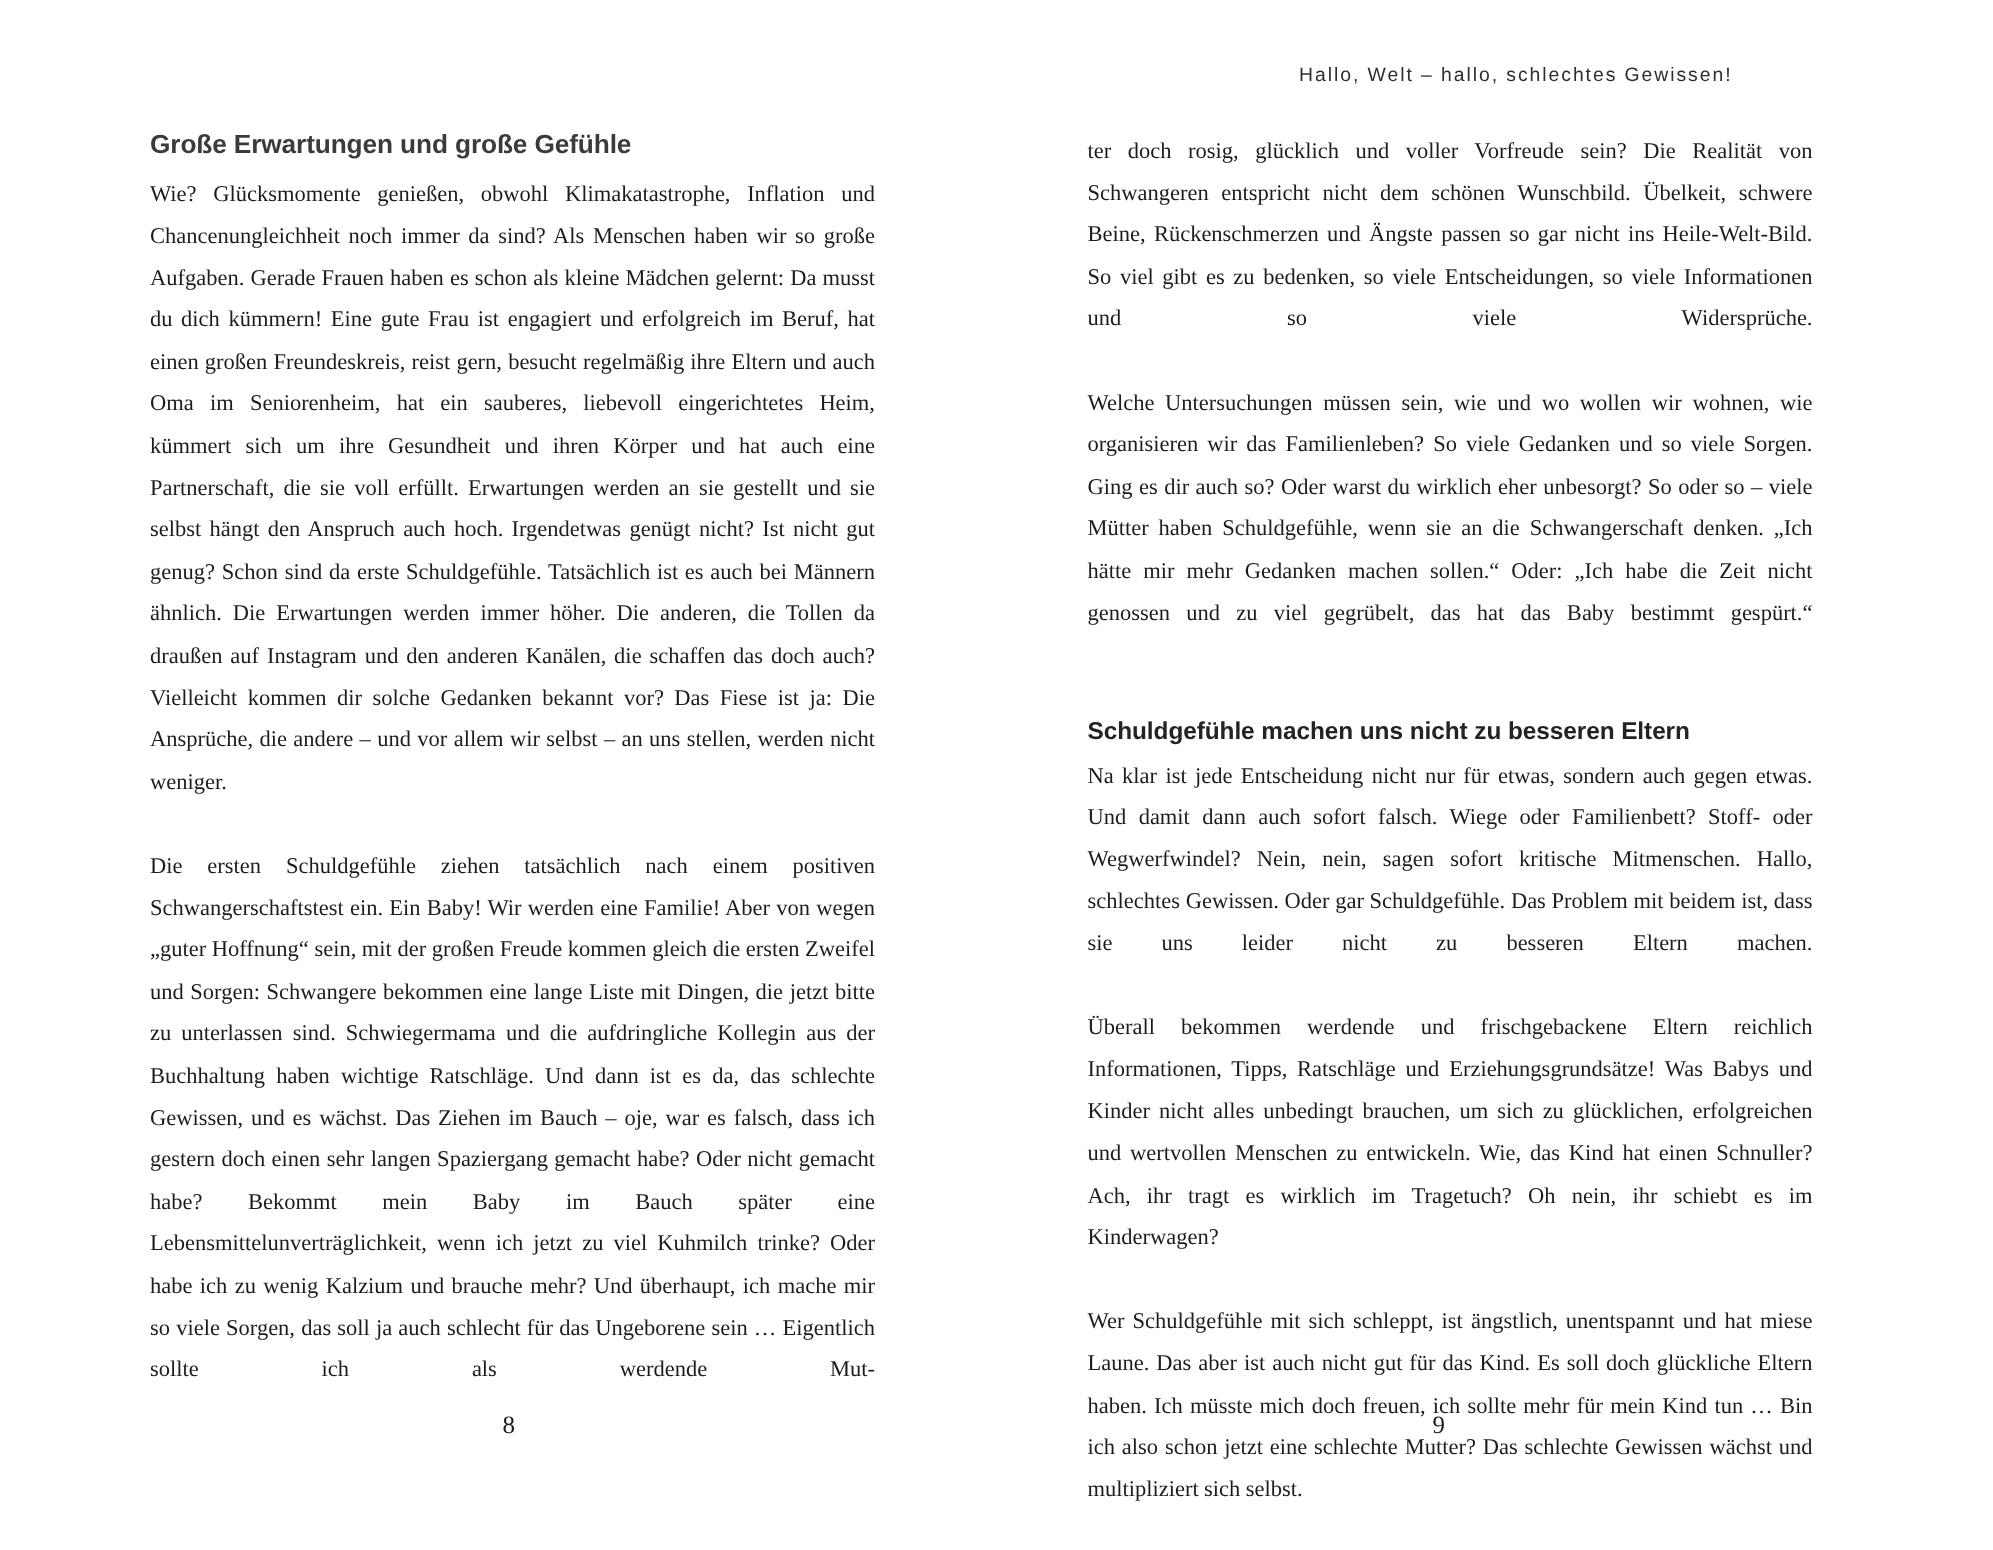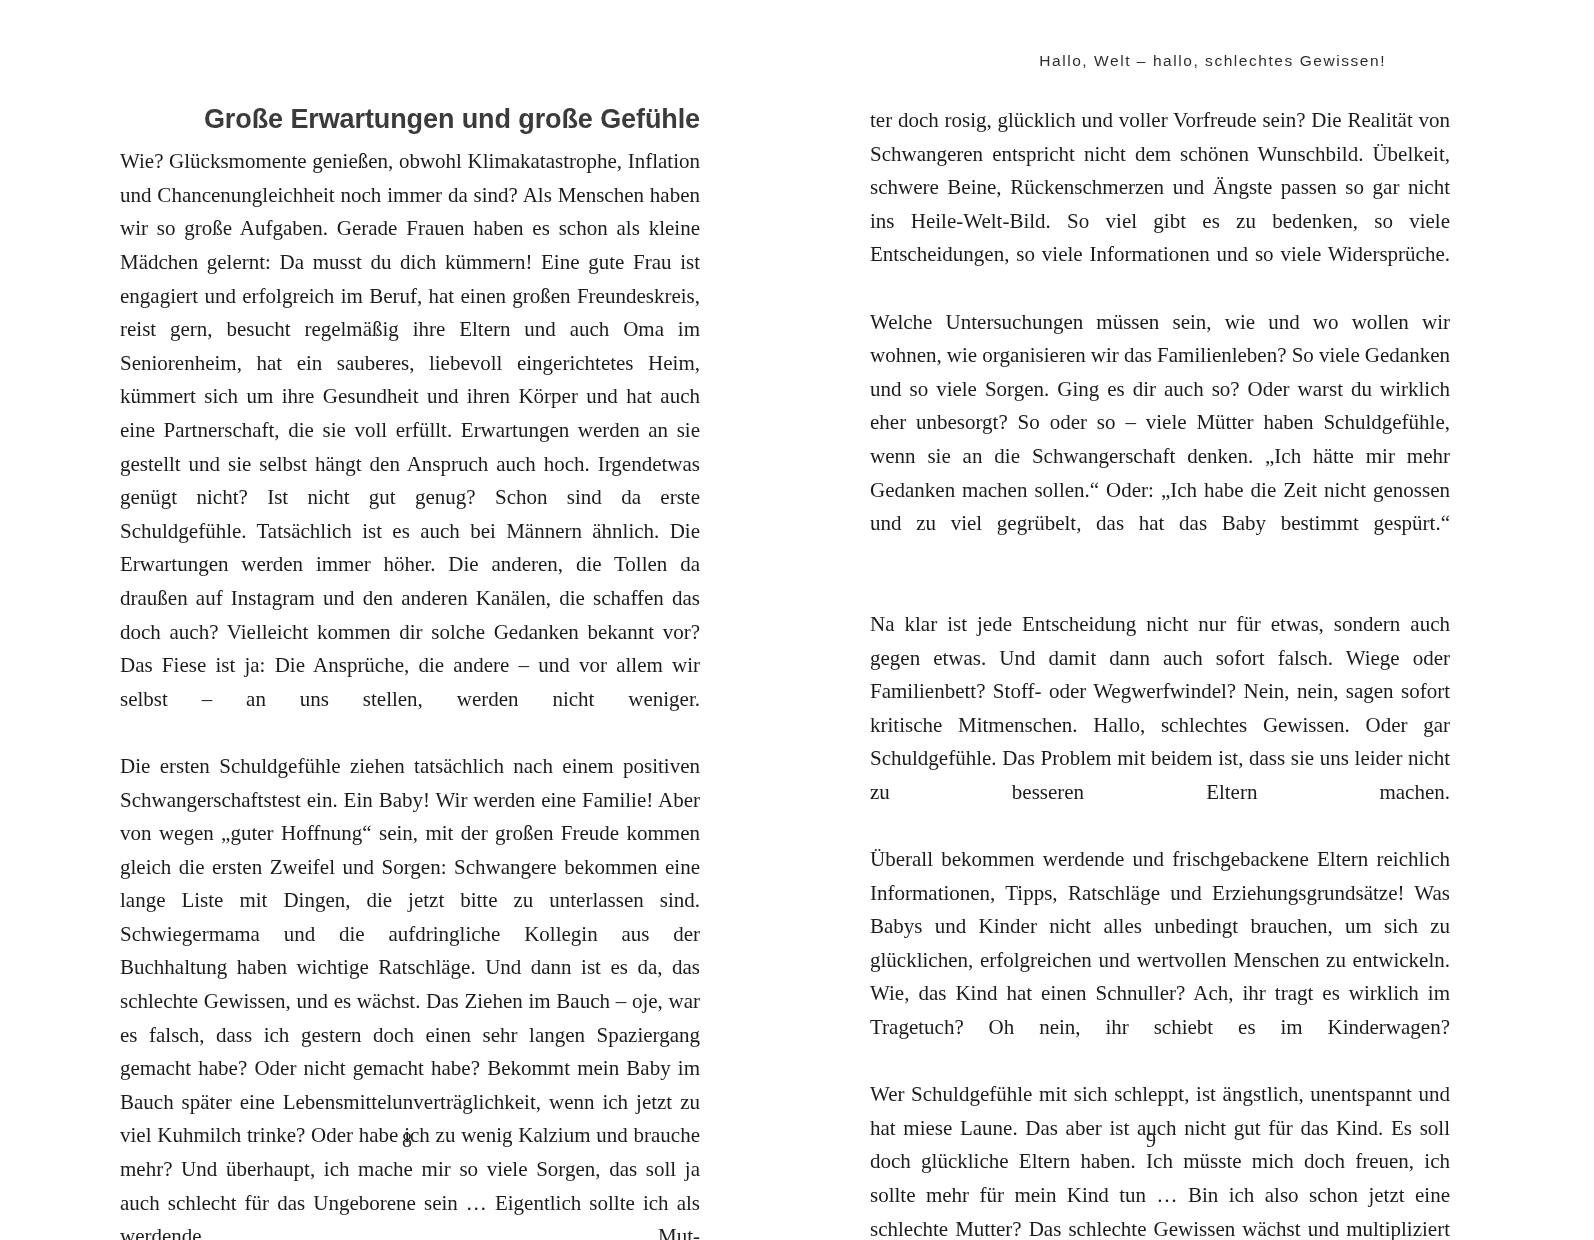--- a/index.html
+++ b/index.html
@@ -41,41 +41,40 @@
     top: 0;
     width: 580px;
   }
   .column-left  { left: 120px; }
   .column-right { left: 870px; }
 
   
   .chapter-heading {
     font-family: "Liberation Sans", "DejaVu Sans", sans-serif;
     font-weight: bold;
-    font-size: 27px;
+    font-size: 21px;
     line-height: 1.12;
     color: #3b3b3b;
     letter-spacing: -0.1px;
     margin: 0 0 11px 0;
-    text-align: right;
   }
   .section-heading {
     font-family: "Liberation Sans", "DejaVu Sans", sans-serif;
     font-weight: bold;
     font-size: 19.5px;
     line-height: 1.2;
     color: #232323;
     letter-spacing: -0.05px;
     margin: 0 0 6px 0;
   }
 
   
   .body-block p {
     margin: 0;
-    font-size: 21px;
+    font-size: 18px;
     line-height: 33.6px;
     color: #1c1c1c;
     text-align: justify;
     text-justify: inter-word;
     -webkit-hyphens: none;
     hyphens: none;
     word-spacing: -0.2px;
   }
   
   .body-block p::after {
@@ -117,20 +116,21 @@
     </div>
 
     <div class="column column-right">
       <div class="body-block">
         <p>ter doch rosig, glücklich und voller Vorfreude sein? Die Realität von Schwangeren entspricht nicht dem schönen Wunschbild. Übelkeit, schwere Beine, Rückenschmerzen und Ängste passen so gar nicht ins Heile-Welt-Bild. So viel gibt es zu bedenken, so viele Entscheidungen, so viele Informationen und so viele Widersprüche.</p>
         <p>Welche Untersuchungen müssen sein, wie und wo wollen wir wohnen, wie organisieren wir das Familienleben? So viele Gedanken und so viele Sorgen. Ging es dir auch so? Oder warst du wirklich eher unbesorgt? So oder so – viele Mütter haben Schuldgefühle, wenn sie an die Schwangerschaft denken. „Ich hätte mir mehr Gedanken machen sollen.“ Oder: „Ich habe die Zeit nicht genossen und zu viel gegrübelt, das hat das Baby bestimmt gespürt.“</p>
       </div>
 
       <div class="spacer-para"></div>
 
+      <h2 class="section-heading">Schuldgefühle machen uns nicht zu besseren Eltern</h2>
 
       <div class="body-block">
         <p>Na klar ist jede Entscheidung nicht nur für etwas, sondern auch gegen etwas. Und damit dann auch sofort falsch. Wiege oder Familienbett? Stoff- oder Wegwerfwindel? Nein, nein, sagen sofort kritische Mitmenschen. Hallo, schlechtes Gewissen. Oder gar Schuldgefühle. Das Problem mit beidem ist, dass sie uns leider nicht zu besseren Eltern machen.</p>
         <p>Überall bekommen werdende und frischgebackene Eltern reichlich Informationen, Tipps, Ratschläge und Erziehungsgrundsätze! Was Babys und Kinder nicht alles unbedingt brauchen, um sich zu glücklichen, erfolgreichen und wertvollen Menschen zu entwickeln. Wie, das Kind hat einen Schnuller? Ach, ihr tragt es wirklich im Tragetuch? Oh nein, ihr schiebt es im Kinderwagen?</p>
         <p class="no-stretch">Wer Schuldgefühle mit sich schleppt, ist ängstlich, unentspannt und hat miese Laune. Das aber ist auch nicht gut für das Kind. Es soll doch glückliche Eltern haben. Ich müsste mich doch freuen, ich sollte mehr für mein Kind tun … Bin ich also schon jetzt eine schlechte Mutter? Das schlechte Gewissen wächst und multipliziert sich selbst.</p>
       </div>
     </div>
 
   </div>
 

